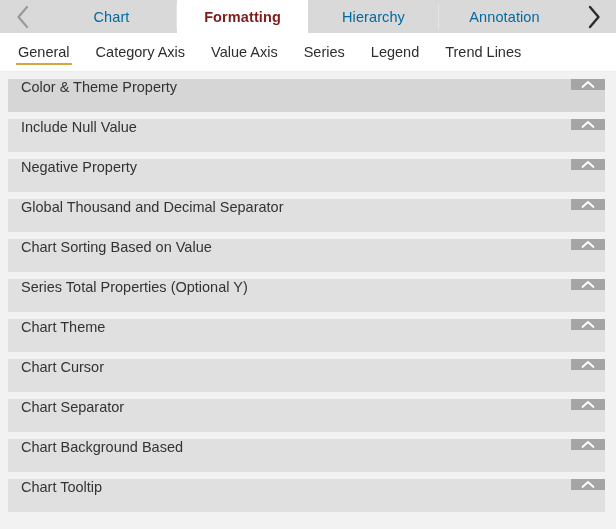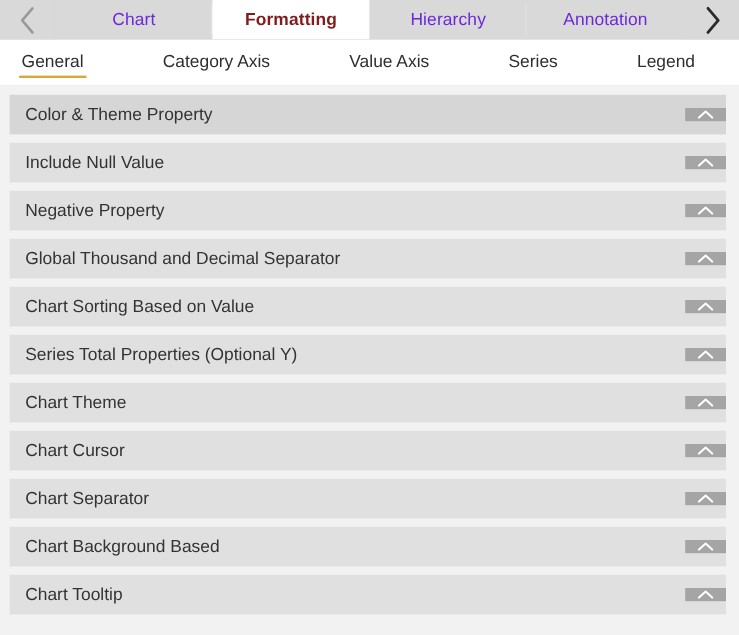--- a/index.html
+++ b/index.html
@@ -45,21 +45,21 @@
     align-items: stretch;
     min-width: 0;
     overflow: hidden;
   }
   .tab {
     flex: 1 1 0;
     display: flex;
     align-items: center;
     justify-content: center;
     font-size: 14.5px;
-    color: #6d28d9;
+    color: #0369a1;
     background: #d9d9d9;
     position: relative;
     cursor: pointer;
     user-select: none;
     white-space: nowrap;
     letter-spacing: 0.1px;
   }
   .tab::after {
     content: "";
     position: absolute;
@@ -81,21 +81,20 @@
   
   .subtabbar {
     height: 39px;
     background: #ffffff;
     display: flex;
     align-items: center;
     padding-left: 5px;
     box-sizing: border-box;
     border-bottom: 1px solid #ececec;
     overflow: hidden;
-    gap: 40px;
   }
   .subtab {
     position: relative;
     font-size: 14.5px;
     color: #2e2e2e;
     padding: 0 13px;
     height: 100%;
     display: flex;
     align-items: center;
     cursor: pointer;
@@ -116,21 +115,21 @@
   
   .panel {
     padding: 7px 11px 0 8px;
     box-sizing: border-box;
     height: 457px;
     overflow: hidden;
     background: #f2f2f2;
   }
   .acc-row {
     display: flex;
-    align-items: center;
+    align-items: flex-start;
     height: 33px;
     margin-bottom: 7px;
     background: #e0e0e0;
   }
   .acc-row.highlight {
     background: #d6d6d6;
   }
   .acc-label {
     flex: 1 1 auto;
     display: flex;

